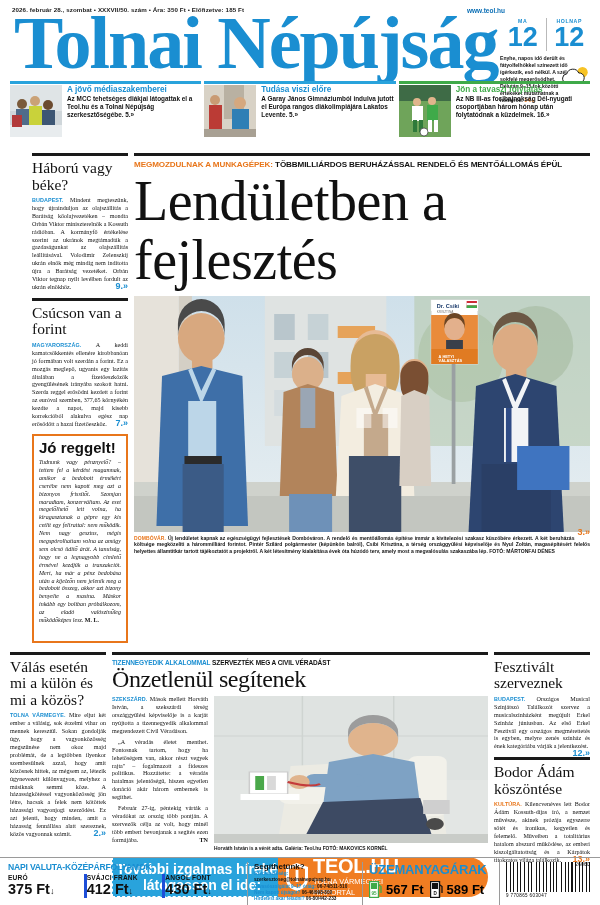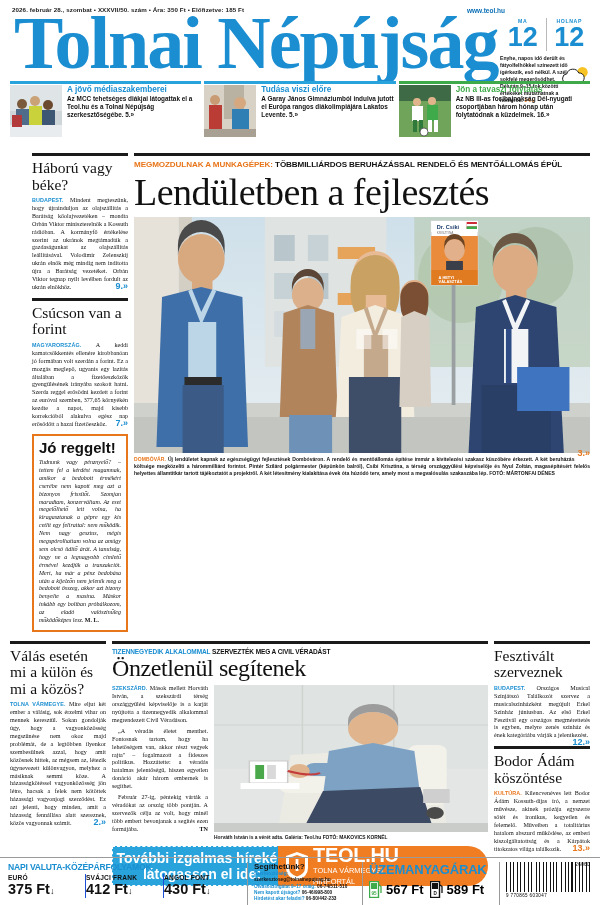--- a/index.html
+++ b/index.html
@@ -67,37 +67,37 @@
     font-family:"Liberation Serif", serif;
     font-size:6.1px; line-height:1.3; text-align:justify; color:#111;
     hyphens:auto;
   }
   .place { color:#1a8ed1; font-weight:bold; font-family:"Liberation Sans",sans-serif; font-size:5.4px; letter-spacing:0.1px;}
   .place.orange { color:#e8761b; }
   .pgnum { color:#1a8ed1; font-weight:bold; font-size:9px; font-family:"Liberation Sans",sans-serif; float:right; margin-top:-3px;}
   .pgnum.orange { color:#e8761b; }
 
   
-  .jrbox { border:2px solid #e8761b; padding:4px 5px 5px 5px; margin-top:5px; }
+  .jrbox { border:2px solid #e8761b; padding:4px 5px 16px 5px; margin-top:5px; }
   .jrtitle {
     font-family:"Liberation Sans", sans-serif; font-weight:bold;
     font-size:15px; color:#111; line-height:1; margin-bottom:4px;
   }
   .jrtext {
     font-family:"Liberation Serif", serif; font-style:italic;
     font-size:6.0px; line-height:1.32; text-align:justify; color:#111;
   }
   .jrsign { font-weight:bold; font-style:normal; }
 
   
   .kicker { font-size:8.1px; font-weight:bold; color:#111; letter-spacing:-0.1px; white-space:nowrap;}
   .kicker .k1 { color:#e8761b; }
   .lead-hl {
     font-family:"Liberation Serif", serif; font-weight:400;
-    font-size:38px; line-height:1.06; color:#111; margin:3px 0 5px 0;
+    font-size:56px; line-height:1.06; color:#111; margin:3px 0 5px 0;
     letter-spacing:-0.5px;
   }
   .lead-photo { width:100%; height:236px; position:relative; overflow:hidden; background:#cfd8dc; }
   .caption {
     font-size:5.05px; line-height:1.32; text-align:justify; color:#111;
     margin-top:3px; font-weight:600; position:relative;
   }
   .caption .place { font-size:5.0px; }
   .cap-pg { color:#e8761b; font-weight:bold; font-size:9px; float:right; margin:-8px 0 0 3px; }
 
@@ -137,21 +137,21 @@
 
   
   .footer {
     position:absolute; left:0; right:0; bottom:0; height:48px;
     border-top:1px solid #9a9a9a; display:flex; padding:4px 8px 0 8px;
   }
   .f-curr { width:240px; flex:none; border-right:1px solid #9a9a9a; padding-right:6px;}
   .f-curr .f-title { font-size:8.6px; font-weight:bold; color:#1a8ed1; letter-spacing:-0.2px;}
   .f-curr .rows { display:flex; margin-top:2px; }
   .f-curr .c { flex:1; }
-  .f-curr .c + .c { border-left:1px solid #1d4ed8; }
+  .f-curr .c + .c { border-left:3px solid #1d4ed8; }
   .f-curr .cl { font-size:6.6px; font-weight:bold; color:#111; letter-spacing:0.2px;}
   .f-curr .cv { font-size:14.5px; font-weight:bold; color:#111; line-height:1.15; }
   .f-curr .cv .arw { font-size:9px; font-weight:normal; }
 
   .f-help { width:115px; flex:none; border-right:1px solid #9a9a9a; padding:0 6px; }
   .f-help .f-title { font-size:8px; font-weight:bold; color:#111; }
   .f-help .line { font-size:4.7px; line-height:1.34; color:#111; font-weight:600; }
   .f-help .lb { color:#1a8ed1; font-weight:bold; }
 
   .f-fuel { flex:1; border-right:1px solid #9a9a9a; padding:0 6px; }

